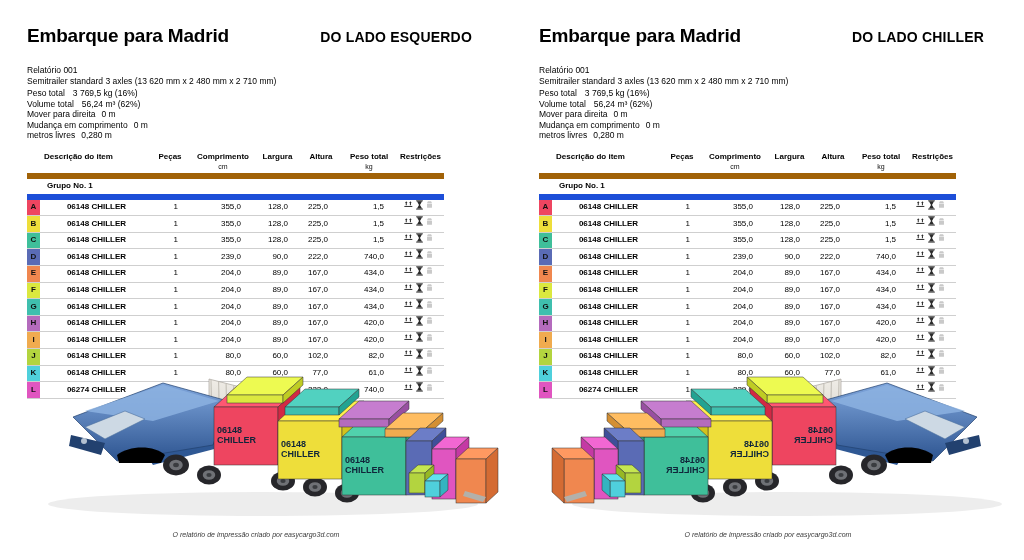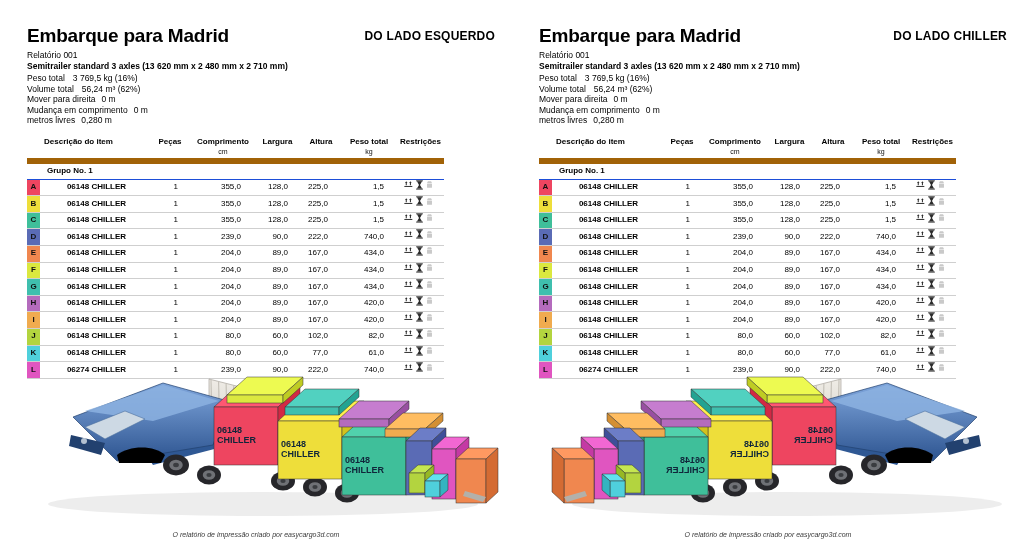--- a/index.html
+++ b/index.html
@@ -20,26 +20,26 @@
   }
   .panel-inner { position:relative; width:100%; height:100%; }
 
   
   .hdr-row { position:relative; padding:0 22px; }
   .title {
     font-size:19px; font-weight:bold; letter-spacing:-0.2px;
     margin:0; padding-top:20px; line-height:1.15;
   }
   .side-label {
-    position:absolute; right:12px; top:24px;
-    font-size:12px; font-weight:bold; letter-spacing:0.2px;
+    position:absolute; right:35px; top:24px;
+    font-size:14px; font-weight:bold; letter-spacing:0.2px;
   }
-  .info { padding:0 22px; margin-top:3px; }
+  .info { padding:0 22px; margin-top:18px; }
   .info-line { font-size:8.5px; line-height:10.6px; white-space:nowrap; }
-  .info-line.bold { font-weight:bold; margin-top:1px; margin-bottom:1px; }
+  .info-line.bold { font-weight:normal; margin-top:1px; margin-bottom:1px; }
   .info-line .lbl { }
   .info-line .val { padding-left:8px; }
   .info-line .val2 { padding-left:6px; }
 
   
   table.items {
     width:417px; margin:11px 0 0 22px;
     border-collapse:collapse;
     font-size:8px;
   }
@@ -65,21 +65,21 @@
   .col-wgt  { width:56px; }
   .col-res  { width:47px; }
 
   table.items td {
     border-bottom:1px solid #cfcfcf;
     height:14.6px; line-height:14.6px;
     font-size:8px; padding:0;
     vertical-align:middle;
   }
   tr.group td {
-    font-weight:bold; border-bottom:1px solid #1d4ed8;
+    font-weight:bold; border-bottom:6px solid #1d4ed8;
     padding-left:7px; font-size:8px; height:14.6px;
   }
   td.sw {
     text-align:center; font-weight:bold; font-size:7.5px;
     color:#111; padding:0; border-bottom:1px solid #fff;
   }
   td.desc { text-align:center; padding-left:5px !important;font-weight:bold; }
   td.num  { text-align:right; padding-right:13px !important; }
   td.num.pcs { text-align:right; padding-right:14px !important; }
   td.res  { text-align:left; padding-left:7px !important; white-space:nowrap; }

